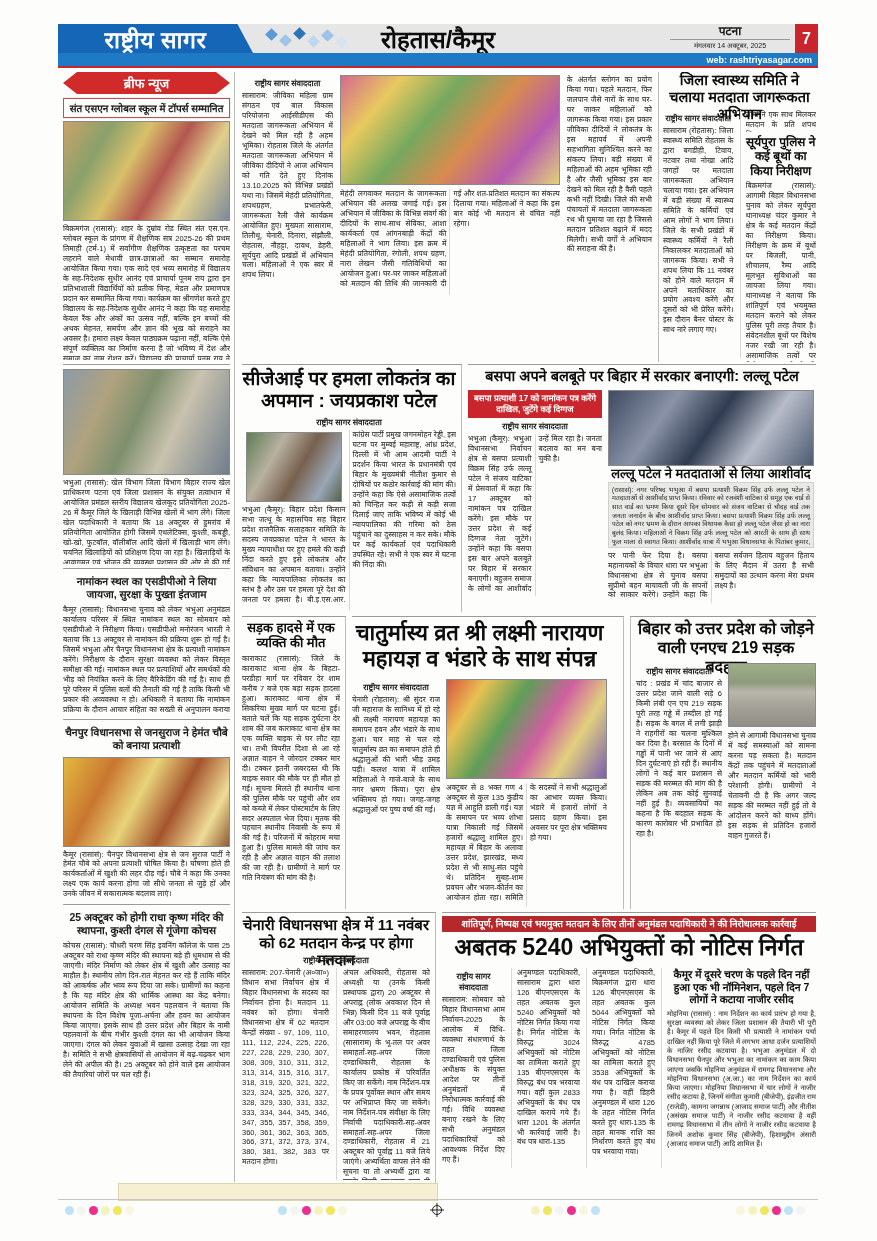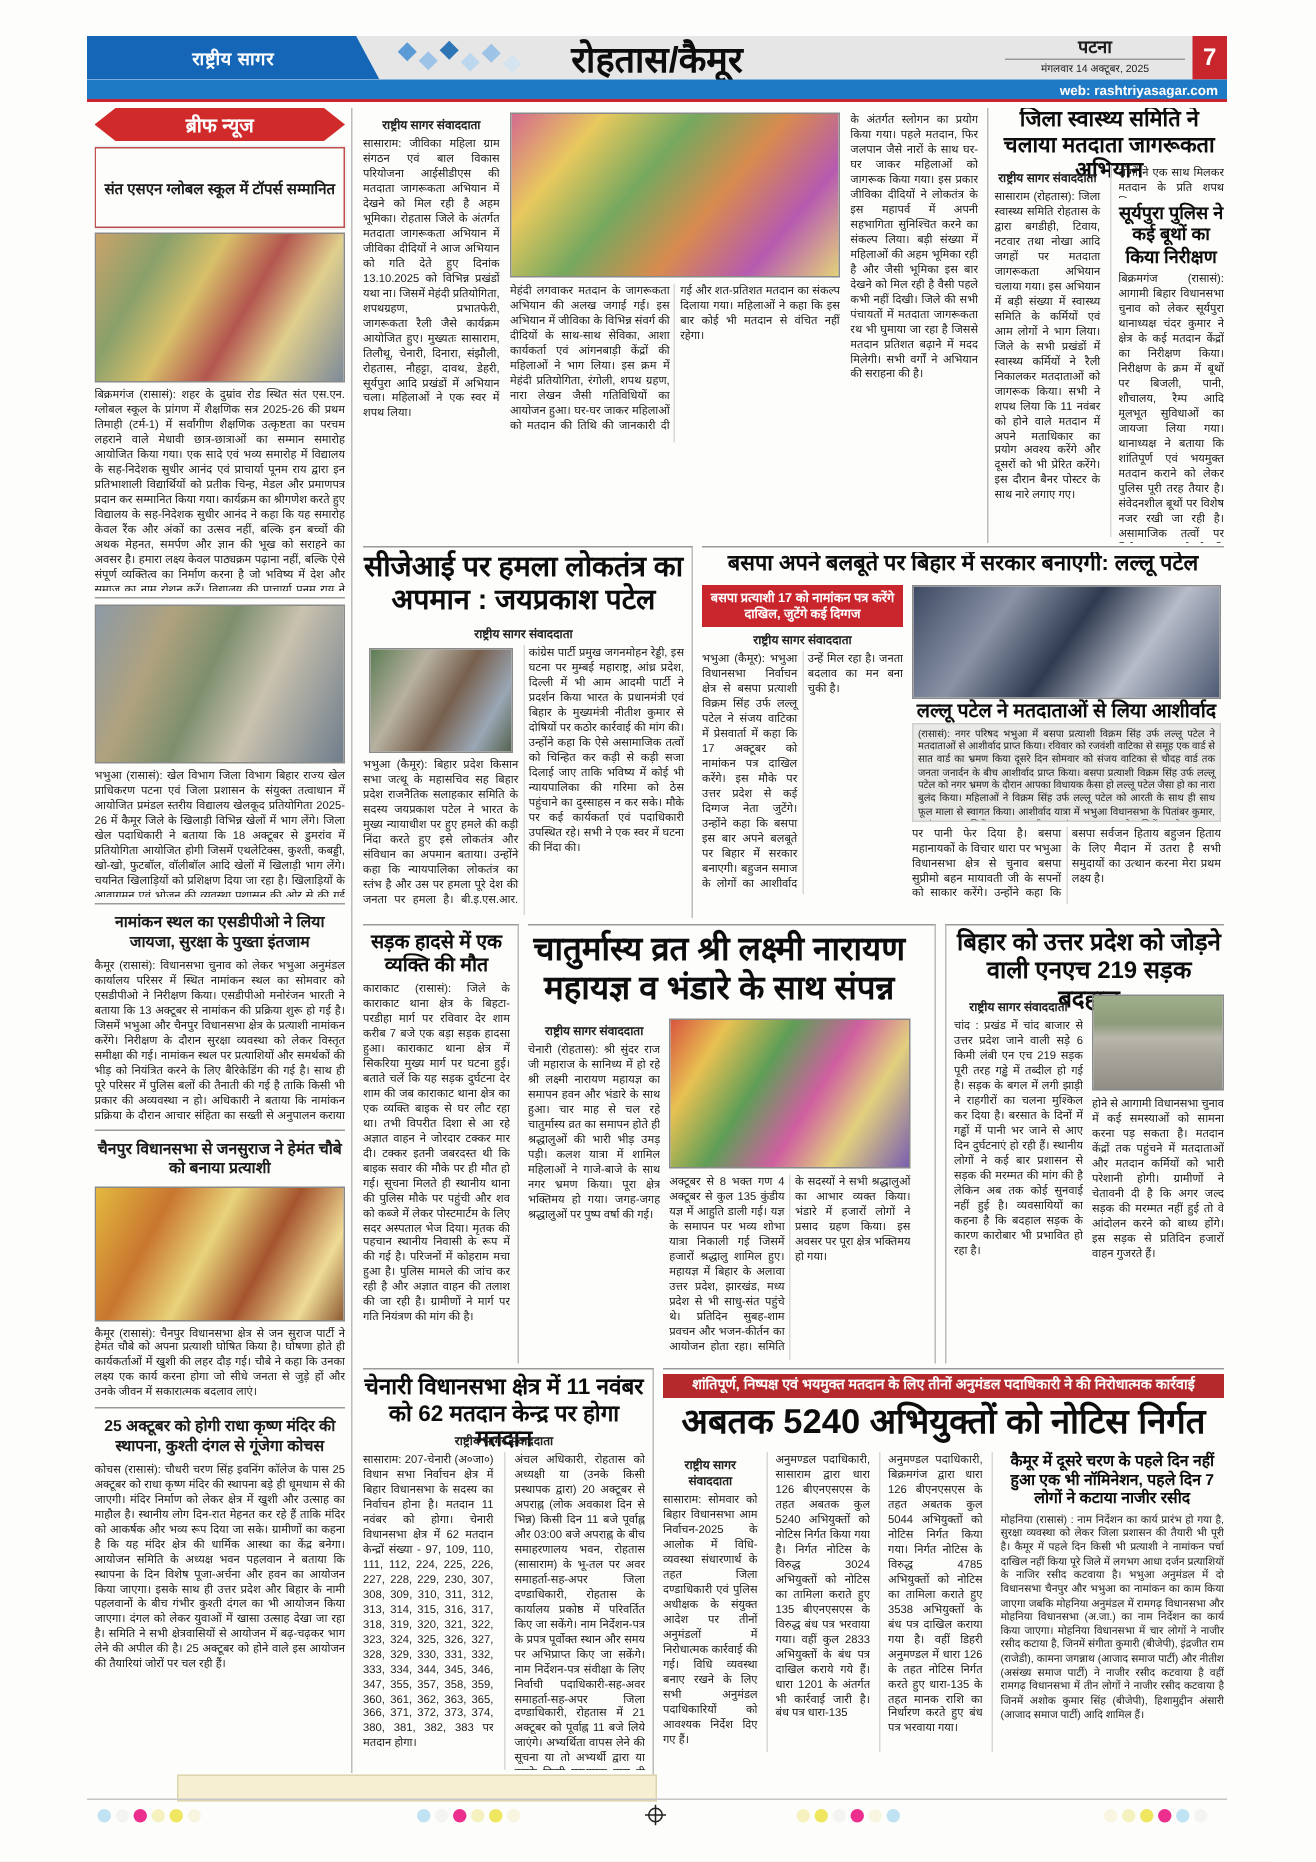--- a/index.html
+++ b/index.html
@@ -2,21 +2,21 @@
 <html><head>
 <meta charset="utf-8">
 <style>
   html,body{margin:0;padding:0;background:#e9e7e2;}
   .page{position:relative;width:877px;height:1241px;margin:0 auto;background:#fdfdfb;
         font-family:"Liberation Sans","DejaVu Sans",sans-serif;color:#1c1c1c;overflow:hidden;}
   
   .hdr-band{position:absolute;left:58px;top:24px;width:760px;height:29px;background:#e6e6e6;}
   .hdr-logo{position:absolute;left:0;top:0;width:195px;height:29px;background:#1566b7;
             clip-path:polygon(0 0,92% 0,100% 100%,0 100%);display:flex;align-items:center;justify-content:center;}
-  .hdr-logo span{color:#fff;font-weight:bold;font-size:12px;letter-spacing:.5px;}
+  .hdr-logo span{color:#fff;font-weight:bold;font-size:23px;letter-spacing:.5px;}
   .hdr-diamonds{position:absolute;left:205px;top:2px;width:110px;height:25px;}
   .dmd{position:absolute;width:9px;height:9px;transform:rotate(45deg);}
   .hdr-title{position:absolute;left:0;top:0;width:100%;height:29px;display:flex;align-items:center;justify-content:center;
              font-weight:bold;font-size:24px;color:#0c0c0c;pointer-events:none;}
   .hdr-city{position:absolute;right:28px;top:1px;width:120px;text-align:center;}
   .hdr-city .c{font-weight:bold;font-size:12px;line-height:13px;}
   .hdr-city .d{font-size:7px;border-top:1px solid #999;margin-top:1px;padding-top:1px;}
   .hdr-pageno{position:absolute;right:0;top:0;width:23px;height:29px;background:#c9252c;color:#fff;
               display:flex;align-items:center;justify-content:center;font-weight:bold;font-size:16px;}
   .hdr-webstrip{position:absolute;left:58px;top:53px;width:760px;height:13px;background:#1e7ac4;
@@ -36,21 +36,21 @@
   .ph-b{background:linear-gradient(115deg,#8d9aa6 0%,#b0a27e 25%,#7e8f6e 45%,#c9c2ae 65%,#6f7d8c 100%);}
   .ph-c{background:linear-gradient(130deg,#d46a8e 0%,#e8c95e 20%,#76a85f 40%,#d88b4e 60%,#b65ab0 80%,#e3d27a 100%);}
   .ph-d{background:linear-gradient(120deg,#5d7d55 0%,#b8b1a0 30%,#77604e 55%,#9aa7b5 80%,#54624f 100%);}
   .ph-e{background:linear-gradient(125deg,#3e4a63 0%,#8a93a6 28%,#2f3b50 50%,#b7bcc8 72%,#4d5a72 100%);}
   .ph-f{background:linear-gradient(118deg,#e3b93f 0%,#c9762f 25%,#e8d37a 45%,#a5542e 65%,#efdc96 85%,#8f5a33 100%);}
   .ph-g{background:linear-gradient(122deg,#d9553f 0%,#e8c152 18%,#5f9e57 38%,#cf5fa0 58%,#e2d07e 76%,#7a5fb0 100%);}
   .ph-h{background:linear-gradient(180deg,#9fae8a 0%,#8e9b7c 30%,#b9b7ac 45%,#a9a69c 62%,#8f8d85 100%);}
   
   .ribbon{height:22px;background:#d02a2a;color:#fff;display:flex;align-items:center;justify-content:center;
           font-weight:bold;font-size:13px;clip-path:polygon(0 50%,14px 0,calc(100% - 14px) 0,100% 50%,calc(100% - 14px) 100%,14px 100%);}
-  .boxhead{border:1px solid #c05050;outline:1px solid #eee;padding:19px 1px;font-weight:800;font-size:10px;text-align:center;margin-top:4px;}
+  .boxhead{border:1px solid #c05050;outline:1px solid #eee;padding:2px 1px;font-weight:800;font-size:10px;text-align:center;margin-top:4px;}
   .bn-head{font-weight:800;font-size:10.5px;text-align:center;line-height:1.25;padding:2px 0;}
   .redbox{background:#c9252c;color:#fff;font-weight:bold;font-size:8.5px;text-align:center;line-height:1.3;padding:3px 2px;}
   .banner-red{background:#b5292c;color:#fff;font-weight:bold;font-size:9.5px;text-align:center;height:16px;line-height:16px;
               overflow:hidden;white-space:nowrap;}
   .graycap{background:#e9e9e6;border:1px solid #d0d0cc;font-size:6.6px;line-height:1.32;text-align:justify;
            padding:3px;overflow:hidden;box-sizing:border-box;}
   .subhl{font-weight:800;text-align:center;line-height:1.2;color:#0d0d0d;}
   
   .footrule{position:absolute;left:58px;top:1199px;width:760px;height:1px;background:#c6c6c6;}
   .creambox{position:absolute;left:118px;top:1183px;width:320px;height:18px;background:#f6efd2;border:1px solid #ddd4b0;box-sizing:border-box;}

